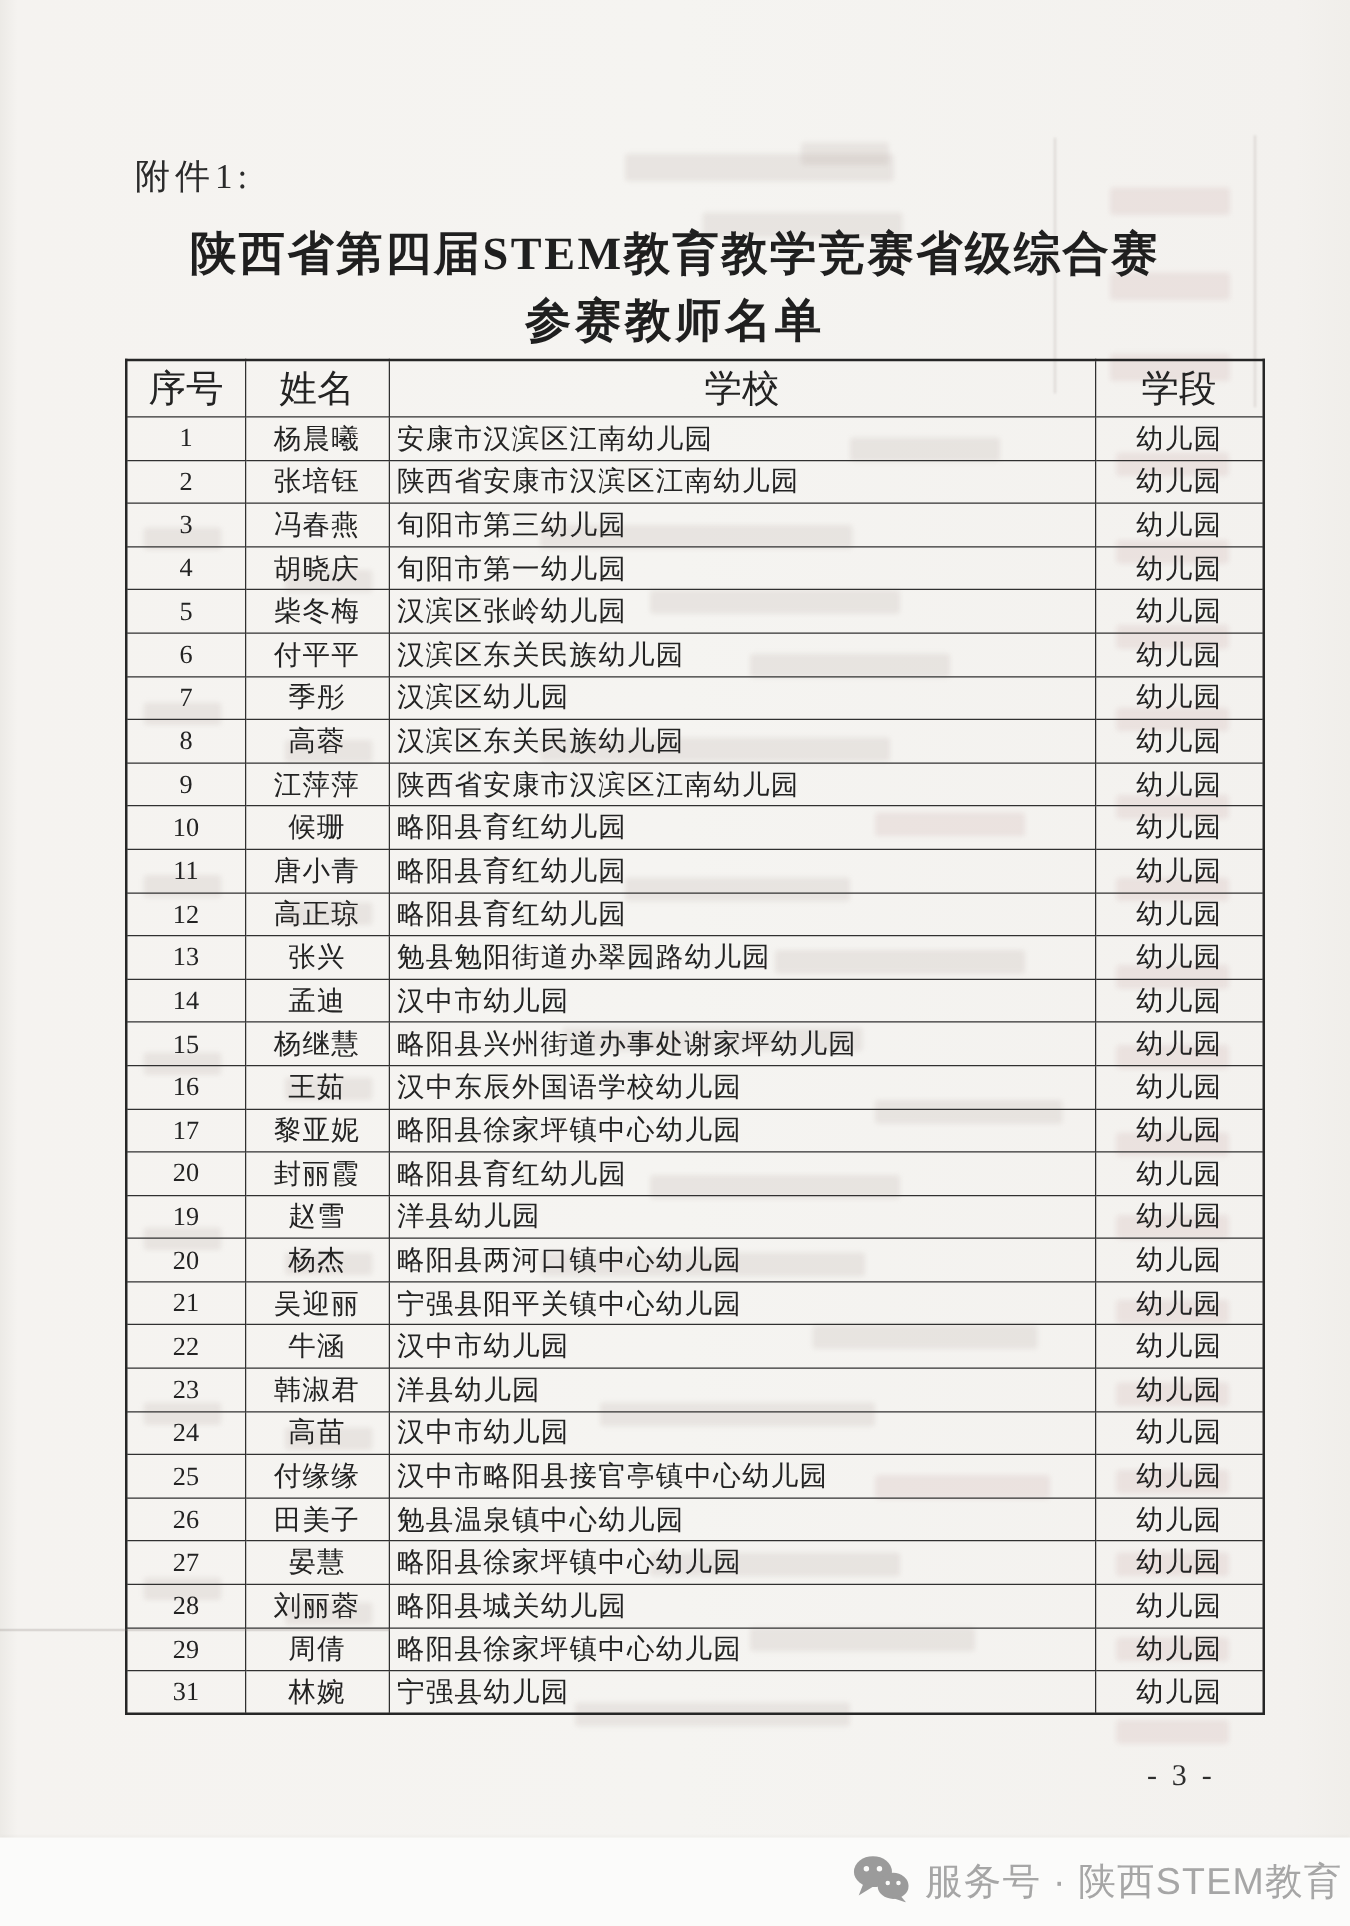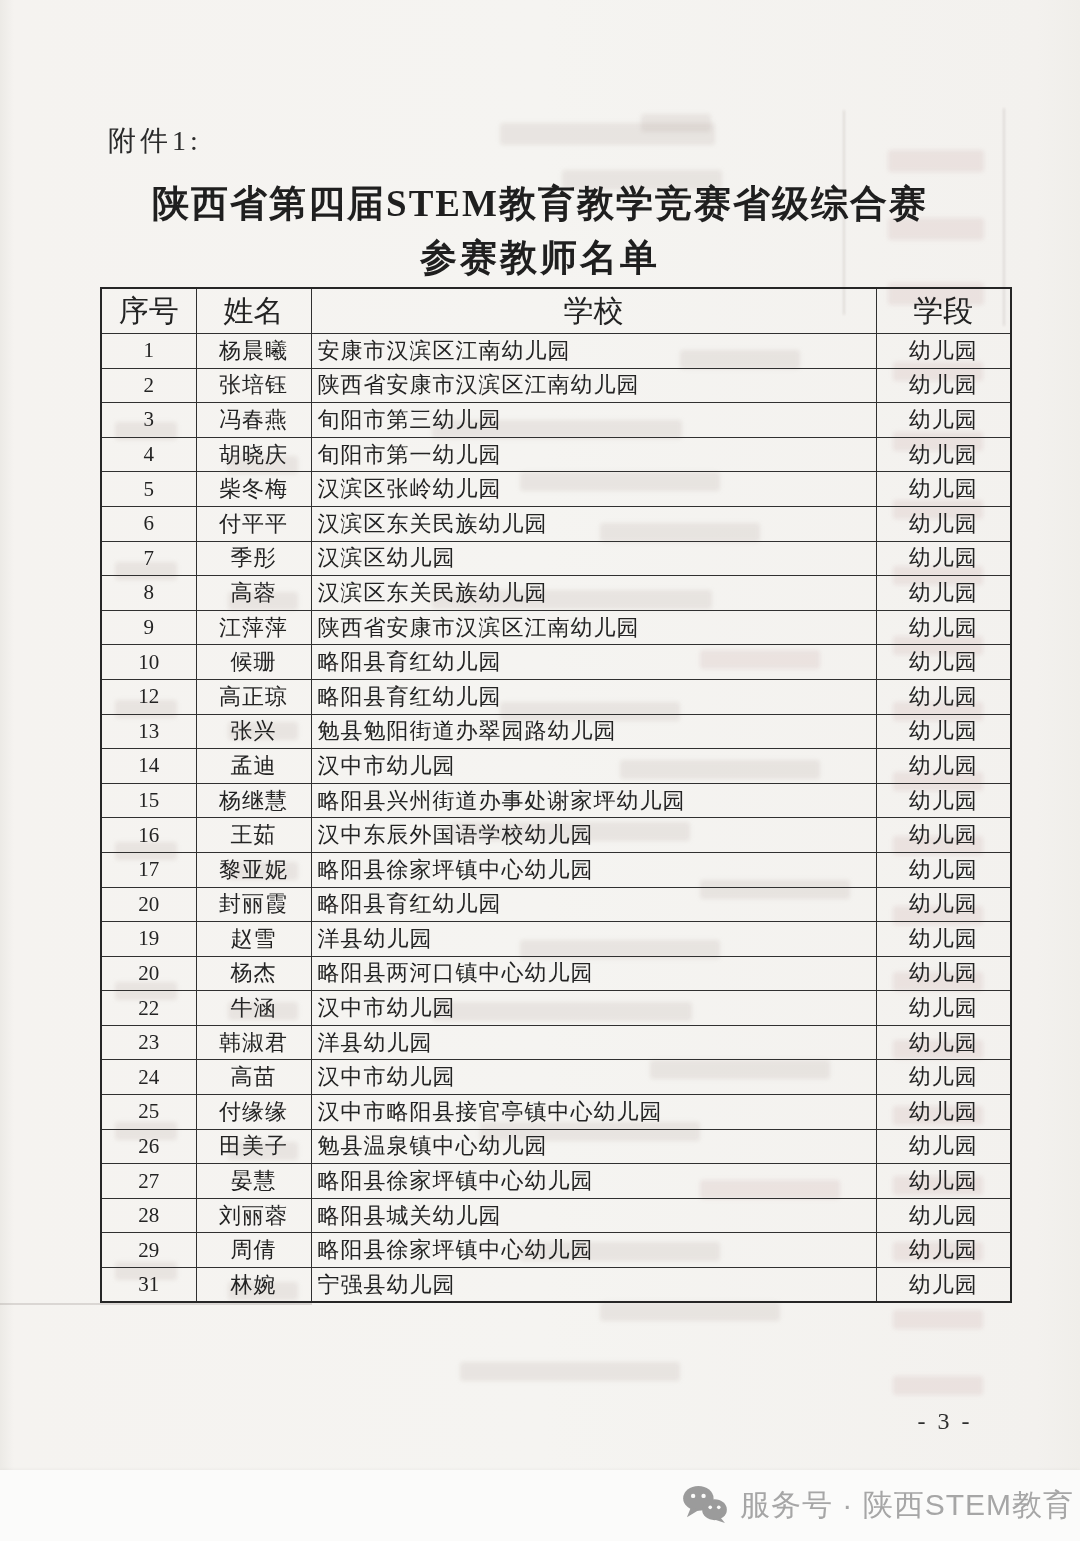--- a/index.html
+++ b/index.html
@@ -220,20 +220,26 @@
       <td class="c-stage">幼儿园</td>
     </tr>
 
     <tr>
       <td class="c-no">10</td>
       <td class="c-name">候珊</td>
       <td class="c-school">略阳县育红幼儿园</td>
       <td class="c-stage">幼儿园</td>
     </tr>
 
+    <tr>
+      <td class="c-no">11</td>
+      <td class="c-name">唐小青</td>
+      <td class="c-school">略阳县育红幼儿园</td>
+      <td class="c-stage">幼儿园</td>
+    </tr>
 
     <tr>
       <td class="c-no">12</td>
       <td class="c-name">高正琼</td>
       <td class="c-school">略阳县育红幼儿园</td>
       <td class="c-stage">幼儿园</td>
     </tr>
 
     <tr>
       <td class="c-no">13</td>
@@ -284,20 +290,26 @@
       <td class="c-stage">幼儿园</td>
     </tr>
 
     <tr>
       <td class="c-no">20</td>
       <td class="c-name">杨杰</td>
       <td class="c-school">略阳县两河口镇中心幼儿园</td>
       <td class="c-stage">幼儿园</td>
     </tr>
 
+    <tr>
+      <td class="c-no">21</td>
+      <td class="c-name">吴迎丽</td>
+      <td class="c-school">宁强县阳平关镇中心幼儿园</td>
+      <td class="c-stage">幼儿园</td>
+    </tr>
 
     <tr>
       <td class="c-no">22</td>
       <td class="c-name">牛涵</td>
       <td class="c-school">汉中市幼儿园</td>
       <td class="c-stage">幼儿园</td>
     </tr>
 
     <tr>
       <td class="c-no">23</td>

